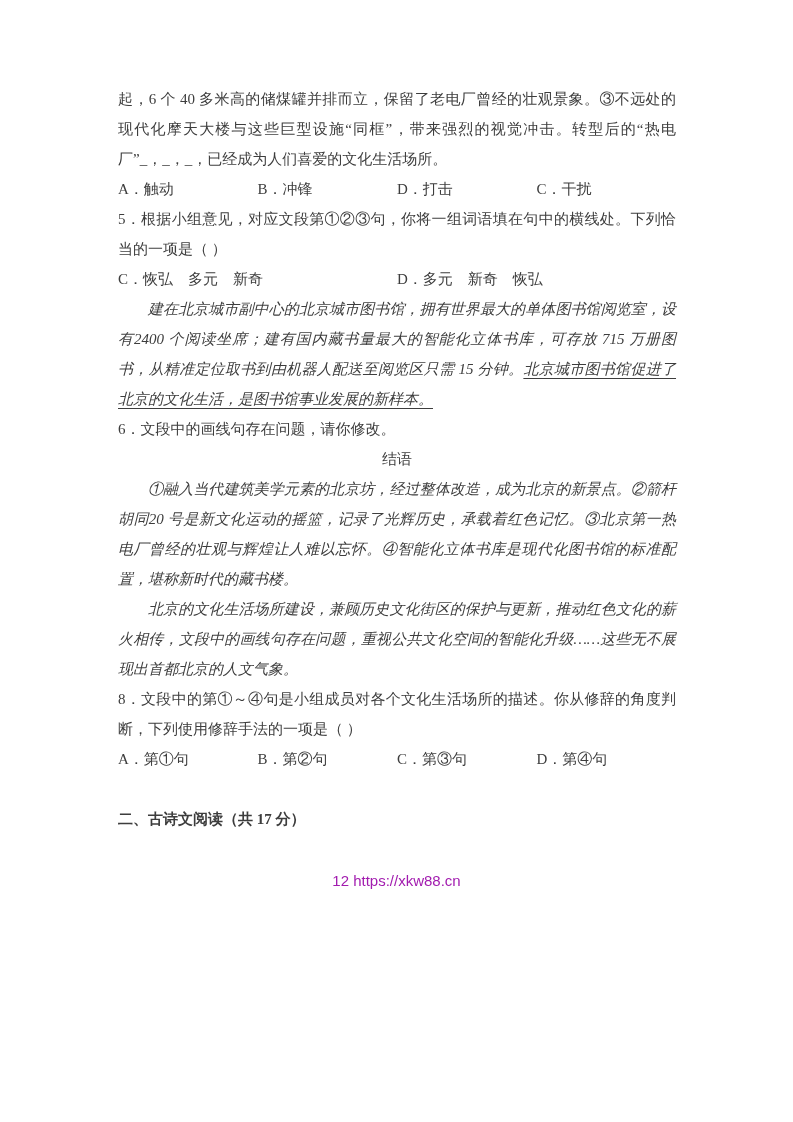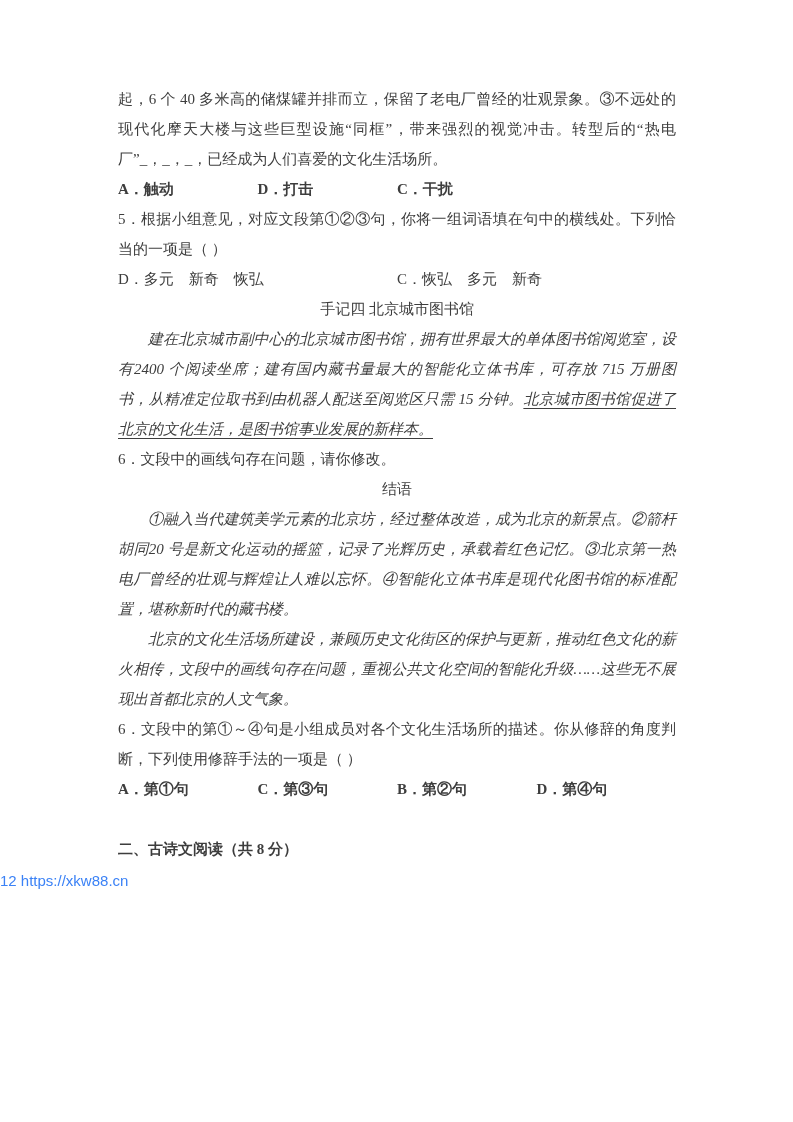--- a/index.html
+++ b/index.html
@@ -22,77 +22,77 @@
     font-size: 15px;
     line-height: 30px;
     text-align: justify;
   }
   .para { margin: 0; }
   .indent { text-indent: 2em; font-style: italic; }
   .center { text-align: center; }
   .bold { font-weight: bold; }
   .underline { text-decoration: underline; text-underline-offset: 4px; }
   .options { display: flex; flex-wrap: wrap; }
-  .cols-4 > .opt { width: 25%; font-weight: bold; }
+  .cols-4 > .opt { width: 25%; }
   .cols-2 > .opt { width: 50%; }
   .section-heading { margin-top: 30px; }
   .sub-heading { margin-top: 10px; }
   .footer {
     position: absolute;
     left: 0;
     right: 0;
     bottom: 32px;
-    text-align: left;
+    text-align: center;
     font-family: "Liberation Sans", "DejaVu Sans", sans-serif;
     font-size: 15px;
-    color: #3b82f6;
+    color: #a21caf;
   }
 </style>
 </head>
 <body>
 
 <div class="page">
   <div class="content">
 
     <p class="para">起，6 个 40 多米高的储煤罐并排而立，保留了老电厂曾经的壮观景象。③不远处的现代化摩天大楼与这些巨型设施“同框”，带来强烈的视觉冲击。转型后的“热电厂”_，_，_，已经成为人们喜爱的文化生活场所。</p>
 
 
     <div class="options cols-4">
       <span class="opt">A．触动</span>
+      <span class="opt">B．冲锋</span>
       <span class="opt">D．打击</span>
       <span class="opt">C．干扰</span>
     </div>
 
     <p class="para">5．根据小组意见，对应文段第①②③句，你将一组词语填在句中的横线处。下列恰当的一项是（    ）</p>
 
     <div class="options cols-2">
+      <span class="opt">C．恢弘　多元　新奇</span>
       <span class="opt">D．多元　新奇　恢弘</span>
-      <span class="opt">C．恢弘　多元　新奇</span>
     </div>
 
-    <p class="para center">手记四 北京城市图书馆</p>
 
     <p class="para indent"><span>建在北京城市副中心的北京城市图书馆，拥有世界最大的单体图书馆阅览室，设有2400 个阅读坐席；建有国内藏书量最大的智能化立体书库，可存放 715 万册图书，从精准定位取书到由机器人配送至阅览区只需 15 分钟。</span><span class="underline">北京城市图书馆促进了北京的文化生活，是图书馆事业发展的新样本。</span></p>
 
     <p class="para">6．文段中的画线句存在问题，请你修改。</p>
 
     <p class="para center">结语</p>
 
     <p class="para indent">①融入当代建筑美学元素的北京坊，经过整体改造，成为北京的新景点。②箭杆胡同20 号是新文化运动的摇篮，记录了光辉历史，承载着红色记忆。③北京第一热电厂曾经的壮观与辉煌让人难以忘怀。④智能化立体书库是现代化图书馆的标准配置，堪称新时代的藏书楼。</p>
 
     <p class="para indent">北京的文化生活场所建设，兼顾历史文化街区的保护与更新，推动红色文化的薪火相传，文段中的画线句存在问题，重视公共文化空间的智能化升级……这些无不展现出首都北京的人文气象。</p>
 
-    <p class="para">6．文段中的第①～④句是小组成员对各个文化生活场所的描述。你从修辞的角度判断，下列使用修辞手法的一项是（        ）</p>
+    <p class="para">8．文段中的第①～④句是小组成员对各个文化生活场所的描述。你从修辞的角度判断，下列使用修辞手法的一项是（        ）</p>
 
     <div class="options cols-4">
       <span class="opt">A．第①句</span>
+      <span class="opt">B．第②句</span>
       <span class="opt">C．第③句</span>
-      <span class="opt">B．第②句</span>
       <span class="opt">D．第④句</span>
     </div>
 
-    <p class="para bold section-heading">二、古诗文阅读（共 8 分）</p>
+    <p class="para bold section-heading">二、古诗文阅读（共 17 分）</p>
 
 
   </div>
 
   <div class="footer">12 https://xkw88.cn</div>
 </div>
 
 </body></html>

